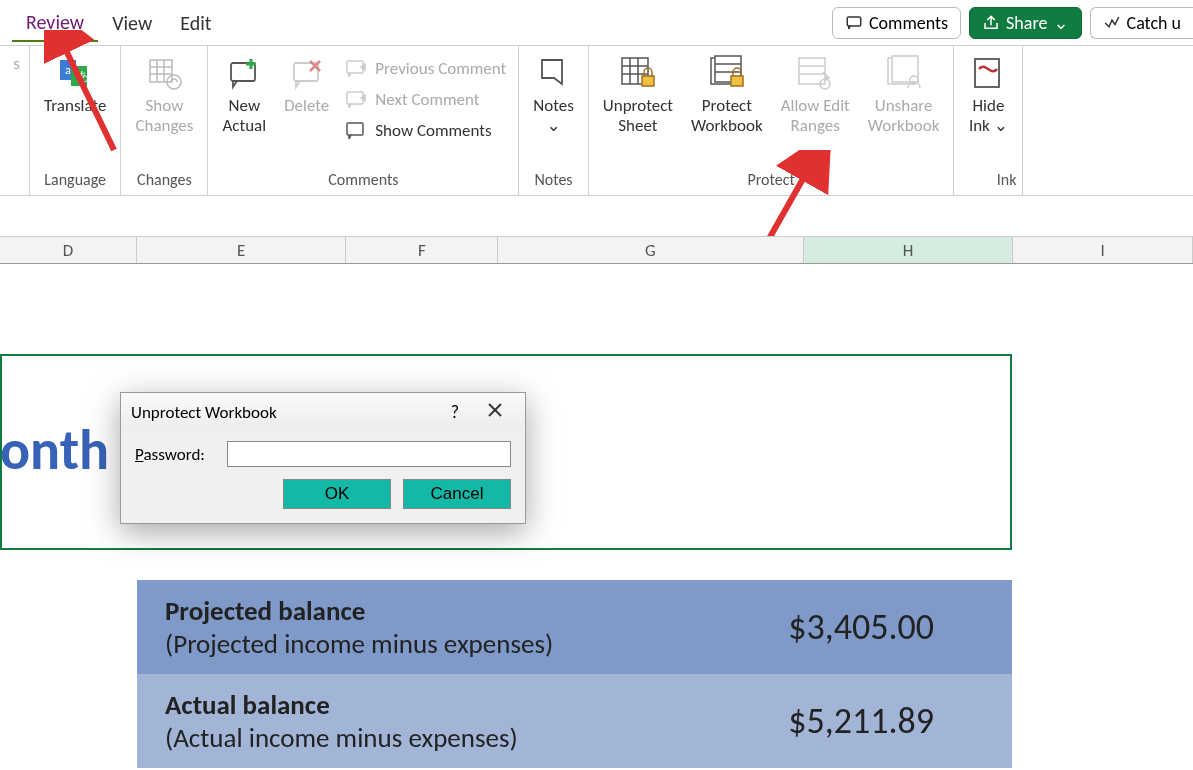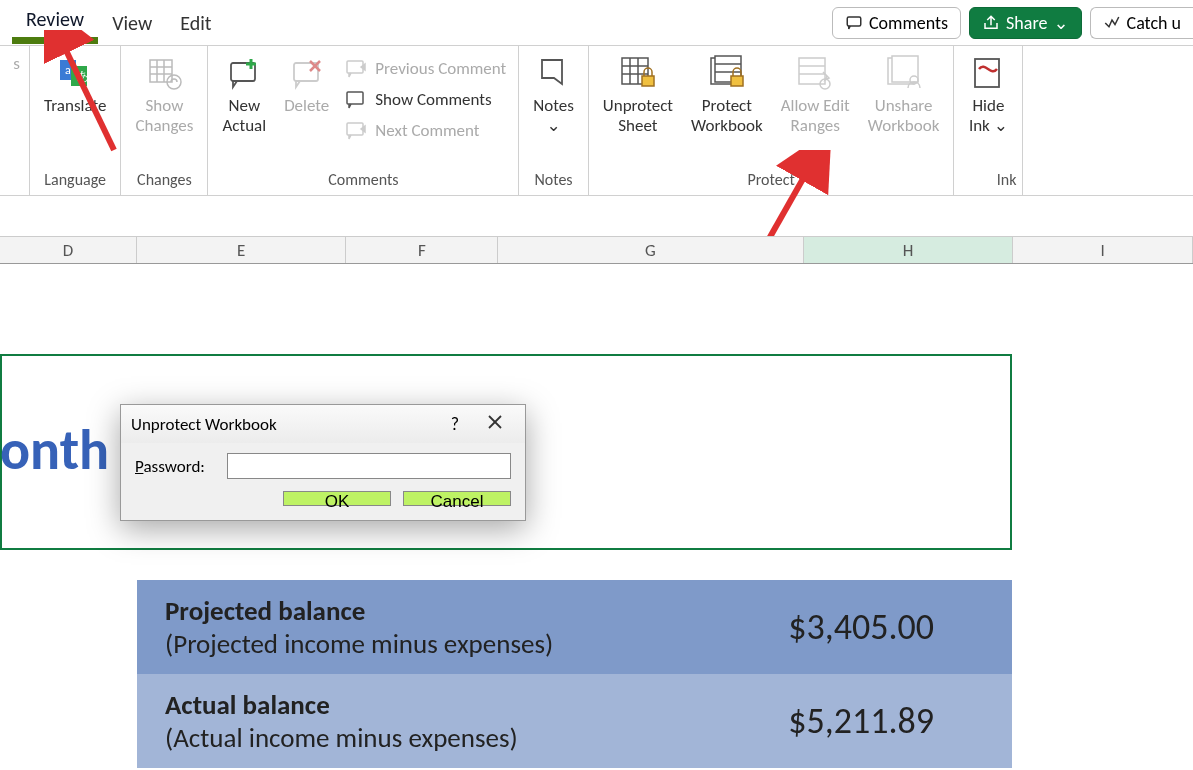--- a/index.html
+++ b/index.html
@@ -20,22 +20,22 @@
       padding-left: 12px;
       position: relative;
     }
     .tab {
       padding: 6px 14px;
       font-size: 20px;
       color: #333;
       cursor: pointer;
     }
     .tab.active {
-      color: #0f172a;
-      border-bottom: 7px solid #4d7c0f;
+      color: #701a75;
+      border-bottom: 2px solid #4d7c0f;
     }
     .tab-right {
       position: absolute;
       right: 0;
       display: flex;
       gap: 8px;
       align-items: center;
       padding-right: 0;
     }
     .pill {
@@ -204,23 +204,23 @@
       padding: 2px 4px;
       font-size: 16px;
     }
     .dialog-body .btns {
       display: flex;
       justify-content: flex-end;
       gap: 12px;
     }
     .dialog-body button {
       width: 108px;
-      height: 15px;
+      height: 30px;
       border: 1px solid #888;
-      background: #bef264;
+      background: #14b8a6;
       font-size: 17px;
       cursor: pointer;
     }
     .underline-key { text-decoration: underline; }
   </style>
 </head>
 <body>
 
 <div class="tab-row">
   <div class="tab active">Review</div>
@@ -326,34 +326,34 @@
       </div>
       <div class="vstack">
         <div class="mini-btn disabled">
           <svg width="22" height="20" viewBox="0 0 22 20" fill="none" stroke="#ccc" stroke-width="1.5">
               <rect x="2" y="2" width="16" height="12" rx="1"></rect>
               <path d="M6 14l-2 4v-4"></path>
               <path d="M16 8l4-3v6z" fill="#ccc"></path>
             </svg>
           <span>Previous Comment</span>
         </div>
-        <div class="mini-btn">
-          <svg width="22" height="20" viewBox="0 0 22 20" fill="none" stroke="#555" stroke-width="1.5">
-              <rect x="2" y="2" width="16" height="12" rx="1"></rect>
-              <path d="M6 14l-2 4v-4"></path>
-            </svg>
-          <span>Show Comments</span>
-        </div>
         <div class="mini-btn disabled">
           <svg width="22" height="20" viewBox="0 0 22 20" fill="none" stroke="#ccc" stroke-width="1.5">
               <rect x="2" y="2" width="16" height="12" rx="1"></rect>
               <path d="M6 14l-2 4v-4"></path>
               <path d="M16 8l4 3v-6z" fill="#ccc"></path>
             </svg>
           <span>Next Comment</span>
+        </div>
+        <div class="mini-btn">
+          <svg width="22" height="20" viewBox="0 0 22 20" fill="none" stroke="#555" stroke-width="1.5">
+              <rect x="2" y="2" width="16" height="12" rx="1"></rect>
+              <path d="M6 14l-2 4v-4"></path>
+            </svg>
+          <span>Show Comments</span>
         </div>
       </div>
     </div>
     <div class="group-label">Comments</div>
   </div>
 
   <div class="group">
     <div class="group-items">
       <div class="rbtn">
         <div class="icon">
@@ -486,21 +486,21 @@
     <div class="balance-row r2">
       <div class="left">
         <div class="b">Actual balance</div>
         <div>(Actual income minus expenses)</div>
       </div>
       <div class="right">$5,211.89</div>
     </div>
   </div>
 </div>
 
-<div class="dialog" style="left:120px; top:392px;margin-top:12px;">
+<div class="dialog" style="left:120px; top:392px;">
   <div class="dialog-title">
     <div class="t">Unprotect Workbook</div>
     <div class="ctrl">?</div>
     <div class="ctrl">
       <svg width="16" height="16" viewBox="0 0 16 16" stroke="#333" stroke-width="1.8">
           <line x1="2" y1="2" x2="14" y2="14"></line>
           <line x1="14" y1="2" x2="2" y2="14"></line>
         </svg>
     </div>
   </div>

